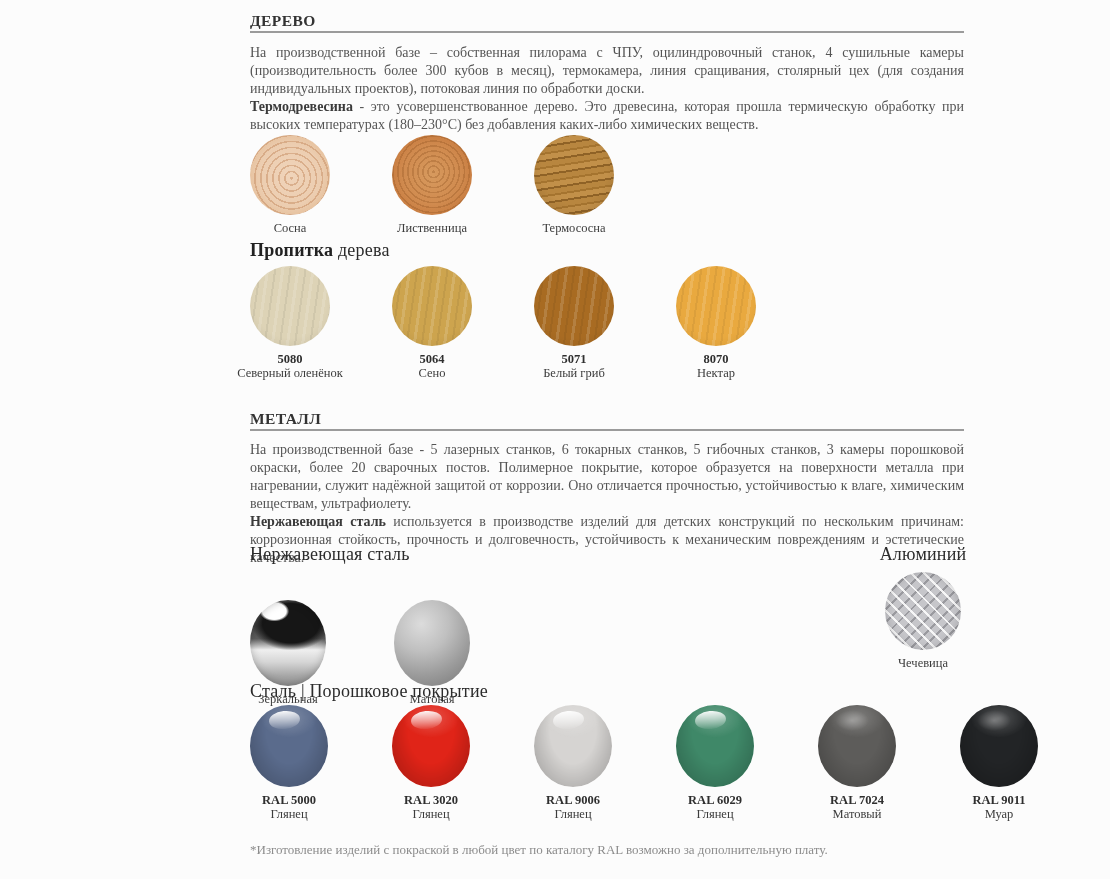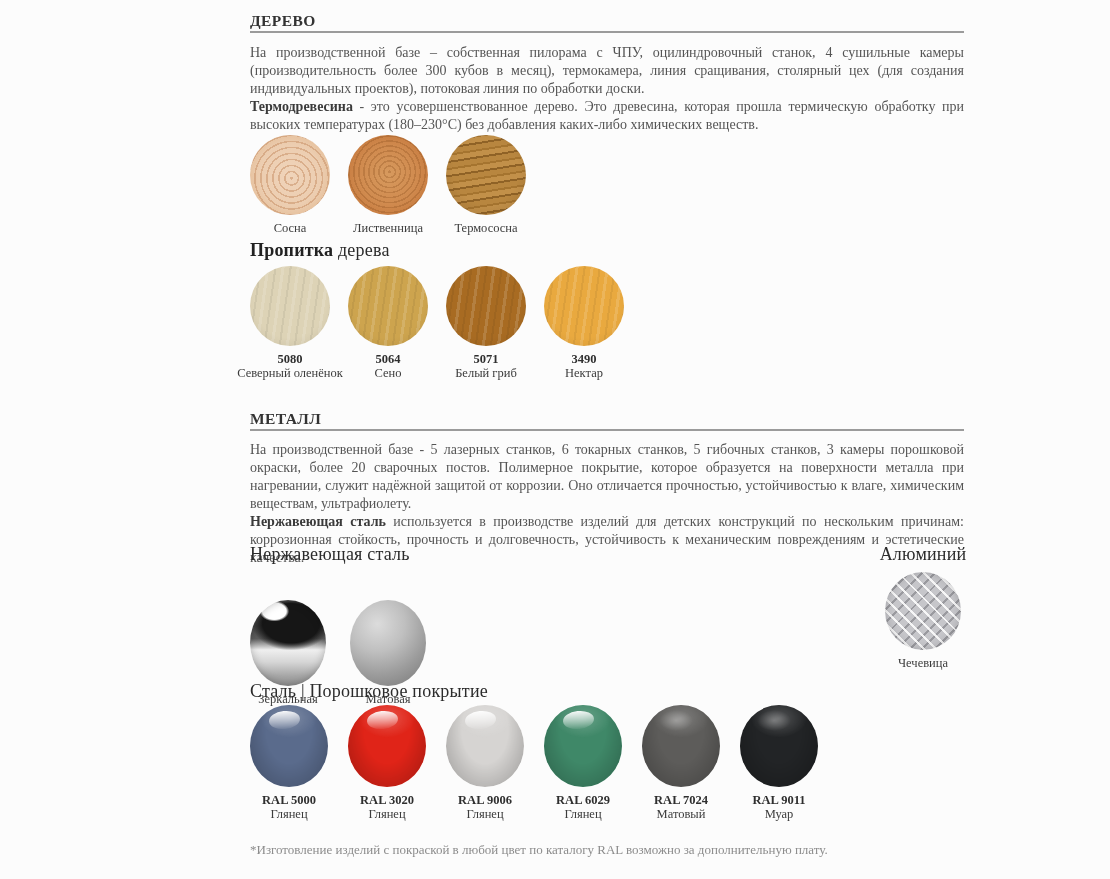--- a/index.html
+++ b/index.html
@@ -13,21 +13,21 @@
     font-size:15.5px;font-weight:bold;color:#333;letter-spacing:0.4px;
   }
   .rule{height:2px;background:#9b9b9b;width:714px;}
   .sub-title{font-size:18px;color:#2b2b2b;letter-spacing:0.2px;}
   .sub-title .lead{font-weight:bold;color:#222;}
   
   .para{width:714px;font-size:14px;line-height:18px;text-align:justify;color:#555;}
   .para p{margin:0;}
   .para .lead{font-weight:bold;color:#3a3a3a;}
   
-  .swatch-row{display:flex;}
+  .swatch-row{display:flex;gap:44px;}
   .swatch-item{display:flex;flex-direction:column;align-items:center;}
   .swatch-label{font-size:12.5px;color:#3c3c3c;margin-top:6px;text-align:center;line-height:14px;}
   .nowrap{white-space:nowrap;}
   .code{font-weight:bold;color:#2f2f2f;}
   .circle{border-radius:50%;position:relative;overflow:hidden;}
   
   .c80{width:80px;height:80px;}
   .wood-row .swatch-item{width:80px;margin-right:18px;}
   .wood-pine{
     background:
@@ -163,21 +163,21 @@
     <div class="swatch-item">
       <div class="circle imp-circle" style="--c: #a86b22;"></div>
       <div class="swatch-label">
         <div class="code">5071</div>
         <div class="imp-name">Белый гриб</div>
       </div>
     </div>
     <div class="swatch-item">
       <div class="circle imp-circle" style="--c: #e9a93f;"></div>
       <div class="swatch-label">
-        <div class="code">3490</div>
+        <div class="code">8070</div>
         <div class="imp-name">Нектар</div>
       </div>
     </div>
   </div>
 
   <div class="abs section-title" style="left:250px;top:410px;">МЕТАЛЛ</div>
   <div class="abs rule" style="left:250px;top:429px;"></div>
 
   <div class="abs para" style="left:250px;top:441px;">
     <p>На производственной базе - 5 лазерных станков, 6 токарных станков, 5 гибочных станков, 3 камеры порошковой окраски, более 20 сварочных постов. Полимерное покрытие, которое образуется на поверхности металла при нагревании, служит надёжной защитой от коррозии. Оно отличается прочностью, устойчивостью к влаге, химическим веществам, ультрафиолету.</p>

